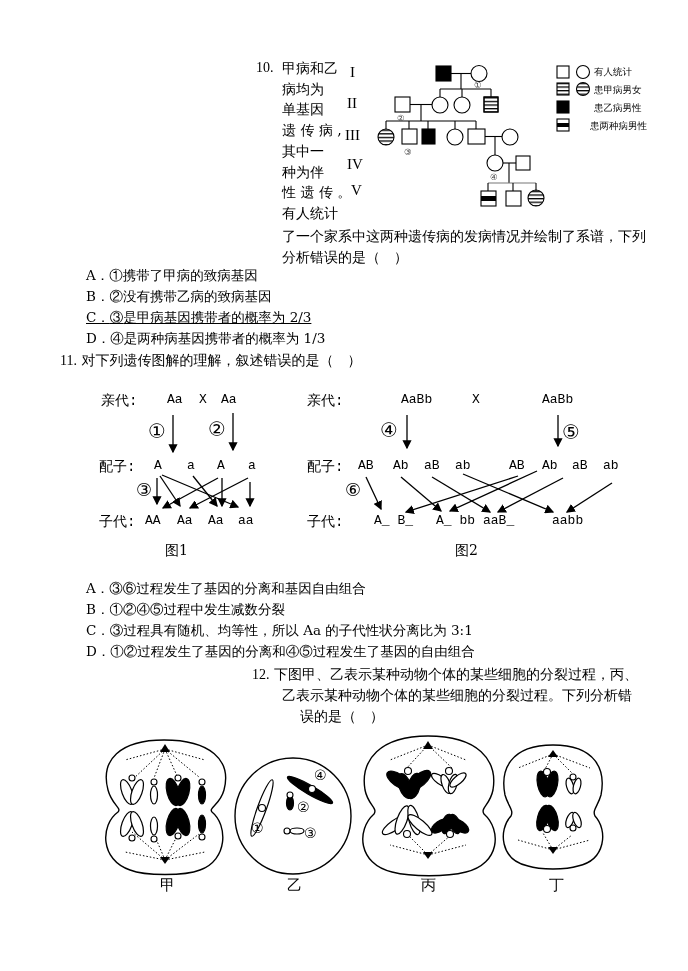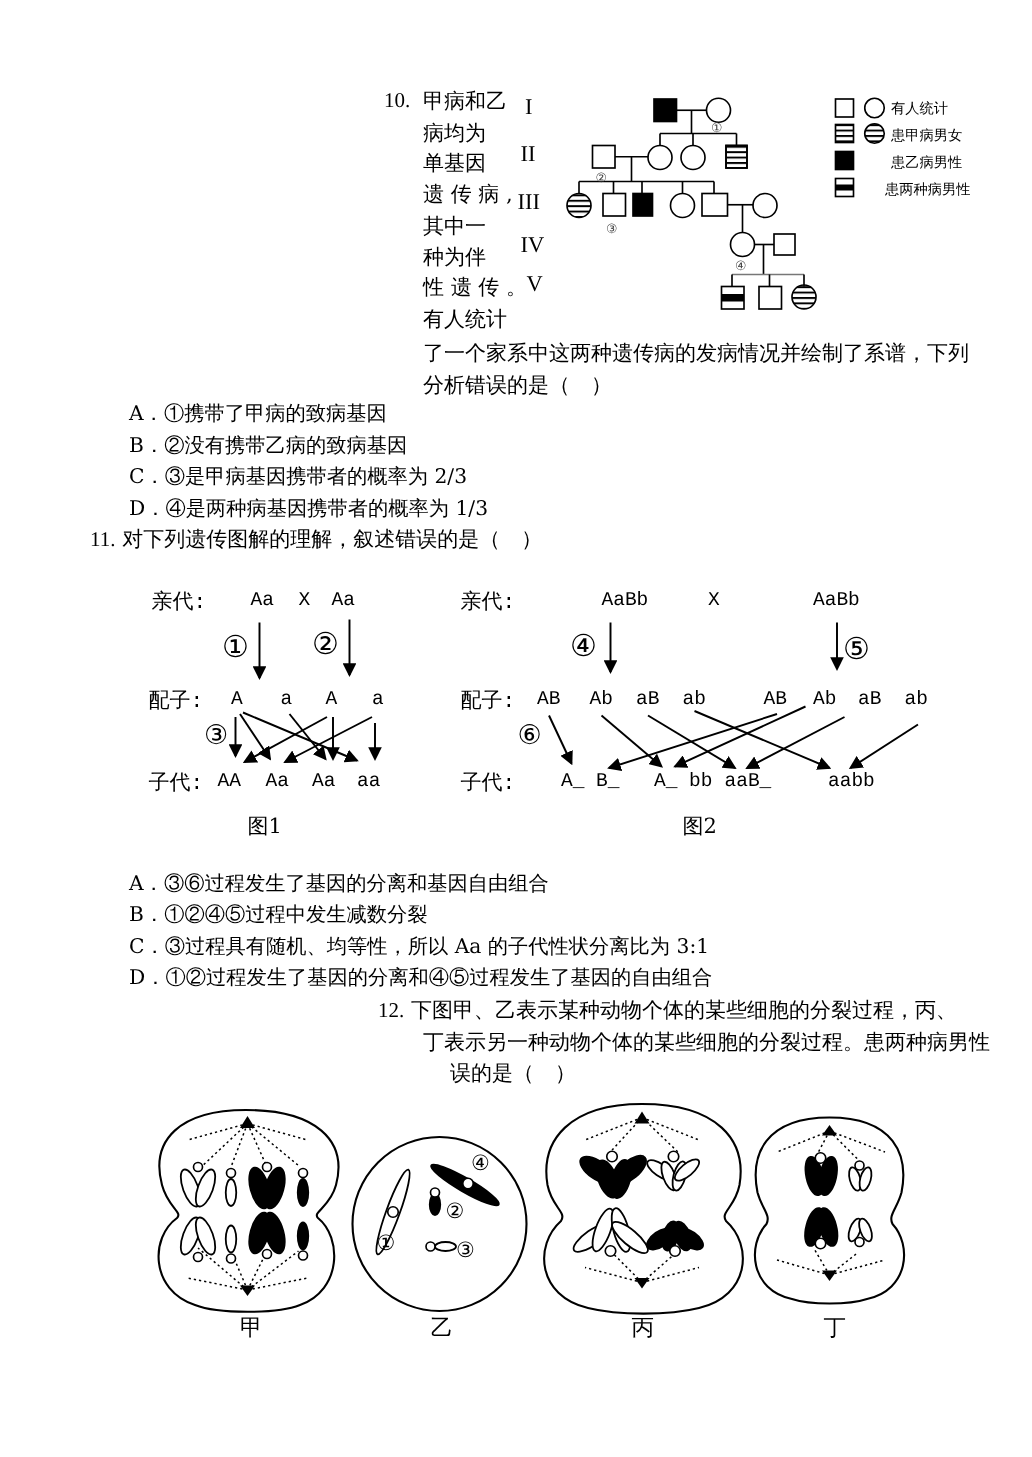--- a/index.html
+++ b/index.html
@@ -120,21 +120,21 @@
 
 <div class="txt" style="left:282px;top:226px;font-size:14px;">了一个家系中这两种遗传病的发病情况并绘制了系谱，下列</div>
 <div class="txt" style="left:282px;top:247px;font-size:14px;">分析错误的是（　）</div>
 
 <div class="opt" style="top:267px;">
   <span>A．</span><span>①</span><span>携带了甲病的致病基因</span>
 </div>
 <div class="opt" style="top:288px;">
   <span>B．</span><span>②</span><span>没有携带乙病的致病基因</span>
 </div>
-<div class="opt" style="top:309px;">
+<div class="opt" style="top:309px;text-decoration:underline;">
   <span>C．</span><span>③</span><span>是甲病基因携带者的概率为 2/3</span>
 </div>
 <div class="opt" style="top:330px;">
   <span>D．</span><span>④</span><span>是两种病基因携带者的概率为 1/3</span>
 </div>
 
 <div class="txt" style="left:60px;top:350px;font-size:14px;">
   <span class="qnum">11.</span>
   <span>对下列遗传图解的理解，叙述错误的是（　）</span>
 </div>
@@ -238,21 +238,21 @@
   <span>C．</span><span>③</span><span>过程具有随机、均等性，所以 Aa 的子代性状分离比为 3:1</span>
 </div>
 <div class="opt" style="top:643px;">
   <span>D．</span><span>①②</span><span>过程发生了基因的分离和④⑤过程发生了基因的自由组合</span>
 </div>
 
 <div class="txt" style="left:252px;top:664px;font-size:14px;">
   <span class="qnum">12.</span>
   <span>下图甲、乙表示某种动物个体的某些细胞的分裂过程，丙、</span>
 </div>
-<div class="txt" style="left:282px;top:685px;font-size:14px;">丁表示另一种动物个体的某些细胞的分裂过程。患两种病男性</div>
+<div class="txt" style="left:282px;top:685px;font-size:14px;">乙表示某种动物个体的某些细胞的分裂过程。下列分析错</div>
 <div class="txt" style="left:300px;top:706px;font-size:14px;">误的是（　）</div>
 
 <svg width="688" height="971" style="left:0;top:0;">
   <g fill="none" stroke="#000" stroke-width="1.4">
 
     <path d="M164,740 C120,740 100,760 108,790 C112,805 122,808 118,812 C100,825 100,860 130,870 C145,876 185,876 200,870 C228,860 228,825 212,812 C208,808 220,805 224,790 C232,760 210,740 164,740 Z"></path>
 
     <circle cx="293" cy="816" r="58"></circle>
 
     <path d="M428,736 C380,736 360,760 365,790 C368,805 378,808 374,814 C356,830 358,864 392,872 C412,877 446,877 466,872 C500,864 502,830 484,814 C480,808 490,805 493,790 C498,760 478,736 428,736 Z"></path>

